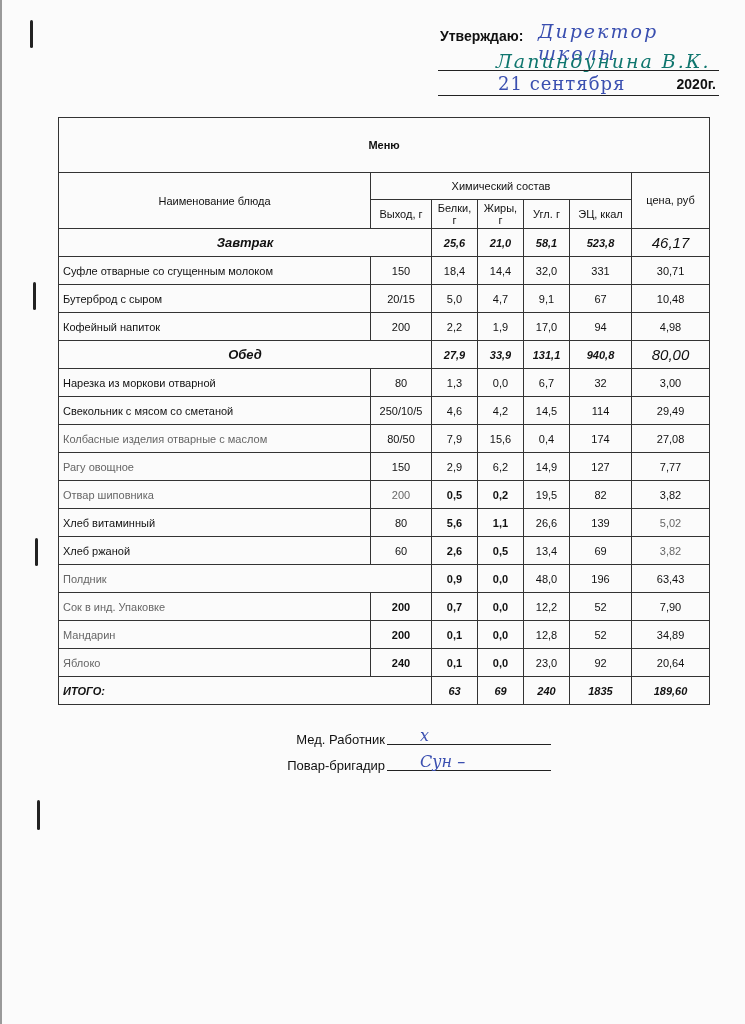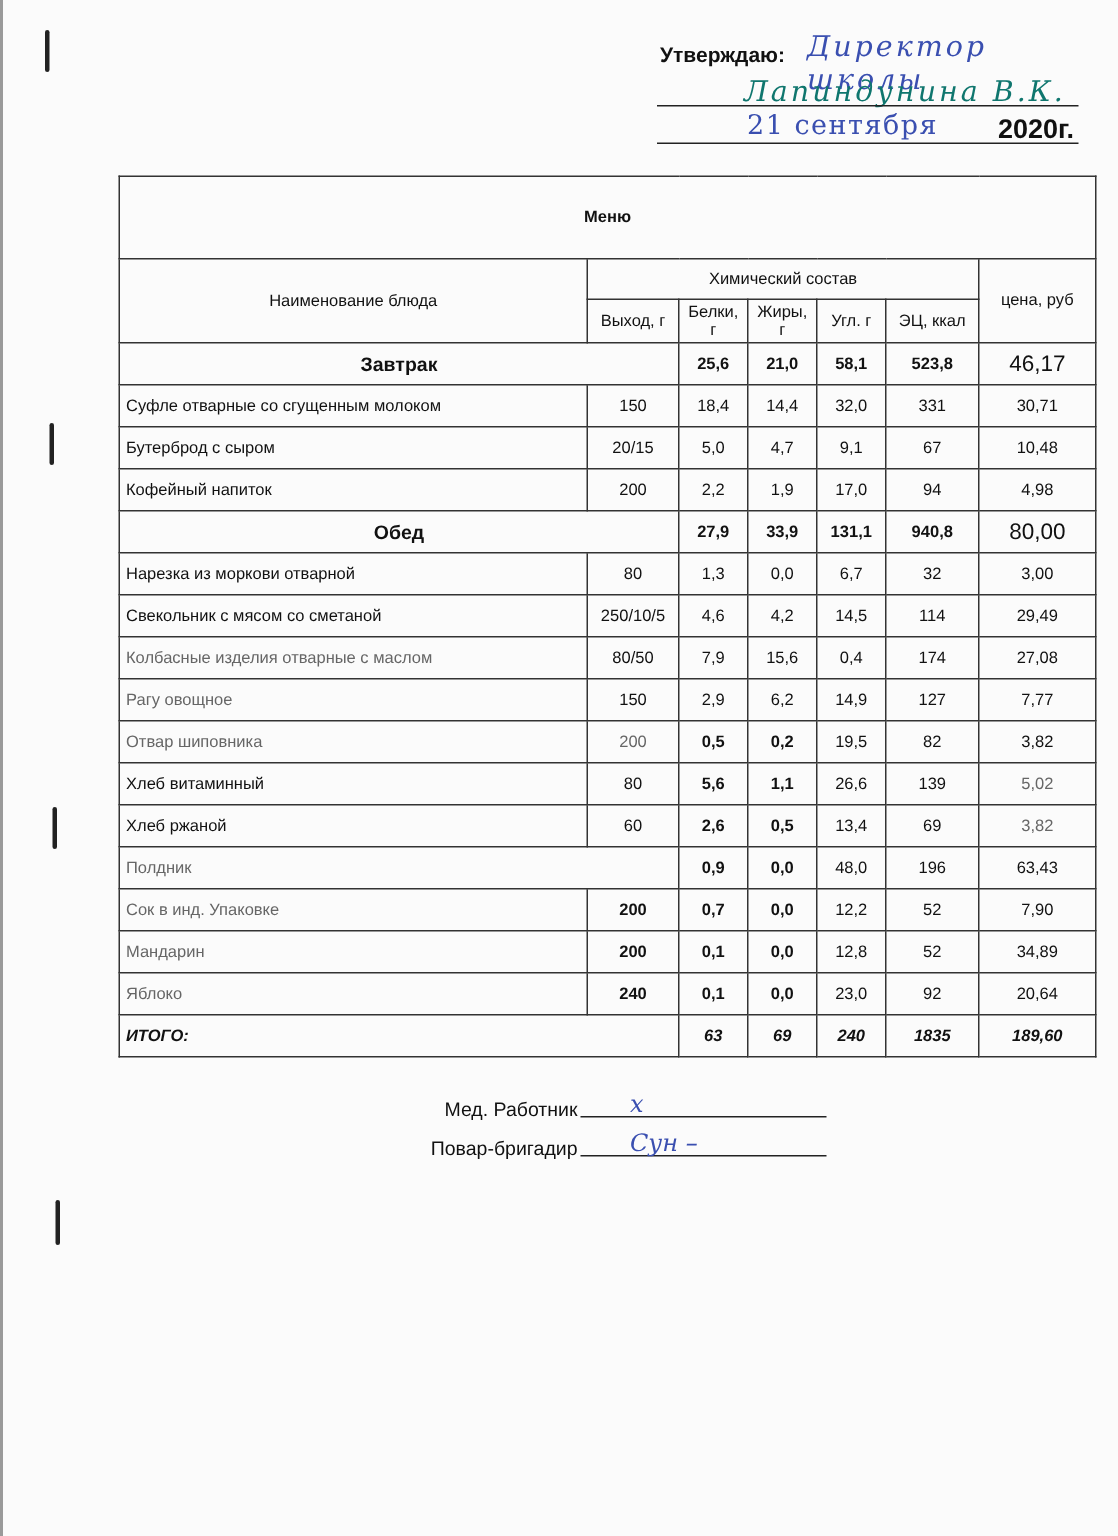--- a/index.html
+++ b/index.html
@@ -9,32 +9,32 @@
   }
   .edge-left { position: absolute; left: 0; top: 0; width: 2px; height: 1024px; background: #9a9a9a; }
   .hole-mark { position: absolute; width: 3px; background: #222; border-radius: 2px; }
 
   .approve { position: absolute; left: 438px; top: 18px; width: 280px; height: 80px; }
   .approve .label { position: absolute; left: 2px; top: 10px; font-weight: bold; font-size: 14px; }
   .approve .sig1 { position: absolute; left: 100px; top: 2px; font-family: "DejaVu Serif", serif; font-style: italic; color: #3a4fb0; font-size: 19px; letter-spacing: 2px; }
   .approve .sig2 { position: absolute; left: 58px; top: 32px; font-family: "DejaVu Serif", serif; font-style: italic; color: #0f766e; font-size: 19px; letter-spacing: 2px; }
   .approve .line1 { position: absolute; left: 0; top: 52px; width: 281px; height: 1px; background: #222; }
   .approve .sig3 { position: absolute; left: 60px; top: 55px; font-family: "DejaVu Serif", serif; color: #3a4fb0; font-size: 18px; letter-spacing: 1px; }
-  .approve .year { position: absolute; right: 2px; top: 58px; font-weight: bold; font-size: 18px; }
+  .approve .year { position: absolute; right: 2px; top: 58px; font-weight: bold; font-size: 14px; }
   .approve .line2 { position: absolute; left: 0; top: 77px; width: 281px; height: 1px; background: #222; }
 
-  table.menu { position: absolute; left: 79px; top: 117px; width: 651px; border-collapse: collapse; table-layout: fixed; padding-left: 32px; }
+  table.menu { position: absolute; left: 58px; top: 117px; width: 651px; border-collapse: collapse; table-layout: fixed; padding-left: 32px; }
   table.menu td { border: 1px solid #333; padding: 0 4px; font-size: 11px; height: 27px; text-align: center; }
   .title-cell { height: 54px !important; font-weight: bold; font-size: 17px; }
   .hdr-name { font-size: 11px; }
   .hdr-chem { font-size: 8.5px; height: 26px !important; }
   .hdr-sub { font-size: 8.5px; height: 28px !important; }
   .hdr-price { font-size: 11px; line-height: 15px; }
   td.name { text-align: left !important; }
-  .section td { font-weight: bold; font-size: 12px; }
+  .section td { font-weight: bold; font-style: italic; font-size: 12px; }
   .section td.price { font-size: 15px; font-weight: normal; }
   .section .sec-name { font-size: 13px; }
   .grey { color: #666; }
   .total td { font-weight: bold; font-style: italic; font-size: 13px; }
   .total td.price { font-size: 11px; }
   .bold { font-weight: bold; }
 
   .signatures { position: absolute; left: 270px; top: 730px; width: 300px; }
   .sig-row { position: relative; height: 26px; font-size: 13px; }
   .sig-row .lbl { position: absolute; right: 185px; top: 2px; white-space: nowrap; }

